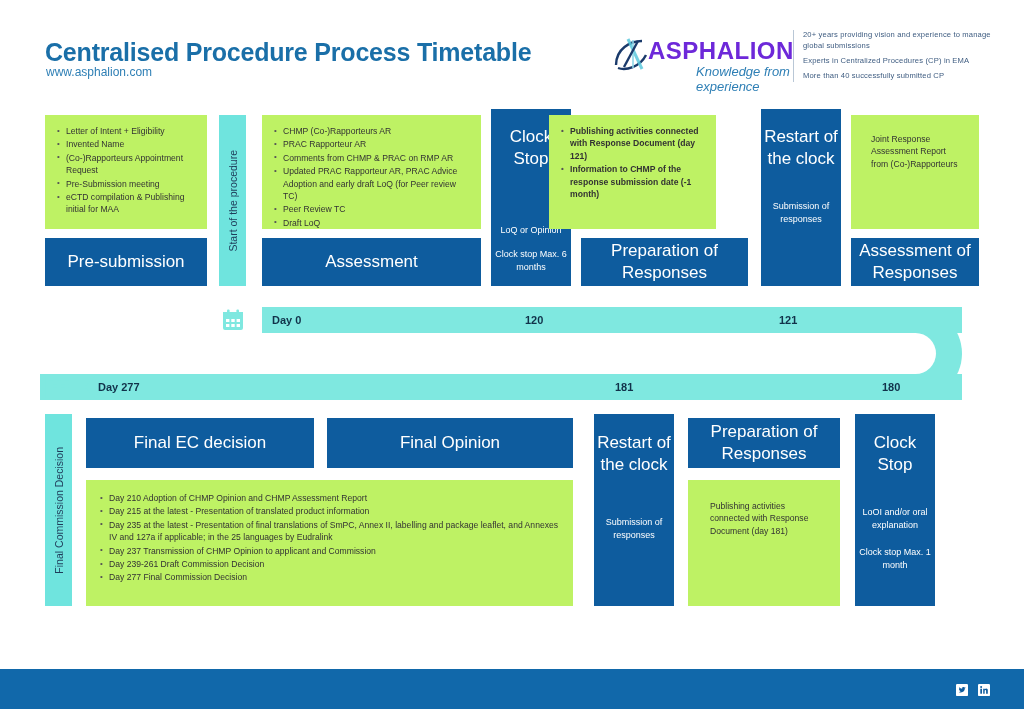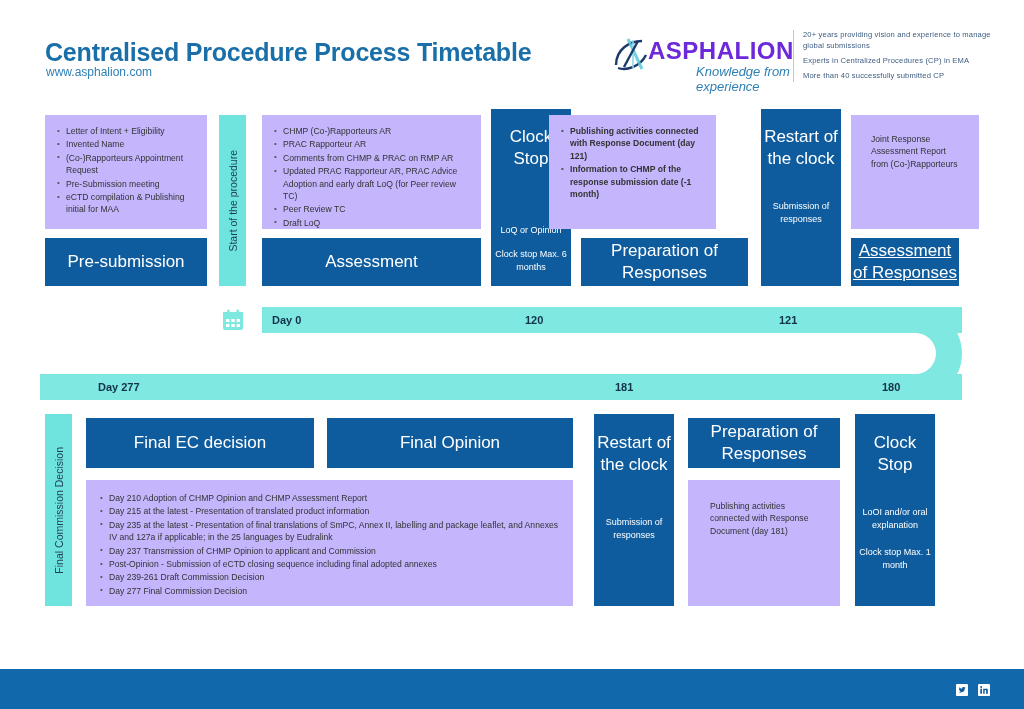--- a/index.html
+++ b/index.html
@@ -40,21 +40,21 @@
     background:#B9C7D6;
   }
   .hdr-lines{position:absolute;left:803px;top:29px;width:205px;}
   .hdr-lines div{
     font-size:7.6px;color:#3E5C80;line-height:11px;margin-bottom:4px;
     letter-spacing:0.15px;
   }
 
   
   .note{
-    position:absolute;background:#c4b5fd;box-sizing:border-box;
+    position:absolute;background:#bef264;box-sizing:border-box;
     padding:10px 12px;
   }
   .note ul{margin:0;padding:0;list-style:none;}
   .note li{
     font-size:8.6px;color:#333;line-height:12.4px;
     padding-left:9px;position:relative;margin-bottom:1px;
   }
   .note li:before{
     content:"\2022";position:absolute;left:0;top:-0.5px;color:#555;font-size:8px;
   }
@@ -202,21 +202,21 @@
   </div>
 
   <div class="blue" style="left:761px;top:109px;width:80px;height:177px;justify-content:flex-start;padding-top:17px;">
     <div class="big" style="white-space:pre-line;">Restart of the clock</div>
     <div class="sm" style="margin-top:30px;white-space:pre-line;">Submission of responses</div>
   </div>
 
   <div class="note" style="left:851px;top:115px;width:128px;height:114px;">
     <p>Joint Response Assessment Report from (Co-)Rapporteurs</p>
   </div>
-  <div class="blue" style="left:851px;top:238px;width:108px;height:48px;text-decoration:underline;">
+  <div class="blue" style="left:851px;top:238px;width:128px;height:48px;">
     <div class="big" style="white-space:pre-line;">Assessment of Responses</div>
   </div>
 
   <svg class="cal-icon" viewBox="0 0 22 22">
     <rect x="1" y="3" width="20" height="18" rx="2" fill="#7FE8E0"></rect>
     <rect x="1" y="3" width="20" height="5" fill="#7FE8E0"></rect>
     <rect x="5" y="0.5" width="2.6" height="4" rx="1" fill="#7FE8E0"></rect>
     <rect x="14.4" y="0.5" width="2.6" height="4" rx="1" fill="#7FE8E0"></rect>
     <g fill="#ffffff">
       <rect x="4" y="10" width="3.4" height="3"></rect>
@@ -268,21 +268,20 @@
   <div class="blue" style="left:327px;top:418px;width:246px;height:50px;">
     <div class="big">Final Opinion</div>
   </div>
 
   <div class="note" style="left:86px;top:480px;width:487px;height:126px;padding:12px 14px;">
     <ul>
       <li>Day 210 Adoption of CHMP Opinion and CHMP Assessment Report</li>
       <li>Day 215 at the latest - Presentation of translated product information</li>
       <li>Day 235 at the latest - Presentation of final translations of SmPC, Annex II, labelling and package leaflet, and Annexes IV and 127a if applicable; in the 25 languages by Eudralink</li>
       <li>Day 237 Transmission of CHMP Opinion to applicant and Commission</li>
-      <li>Post-Opinion - Submission of eCTD closing sequence including final adopted annexes</li>
       <li>Day 239-261 Draft Commission Decision</li>
       <li>Day 277 Final Commission Decision</li>
     </ul>
   </div>
 
   <div class="blue" style="left:594px;top:414px;width:80px;height:192px;justify-content:flex-start;padding-top:18px;">
     <div class="big" style="white-space:pre-line;">Restart of the clock</div>
     <div class="sm" style="margin-top:40px;white-space:pre-line;">Submission of responses</div>
   </div>
 

